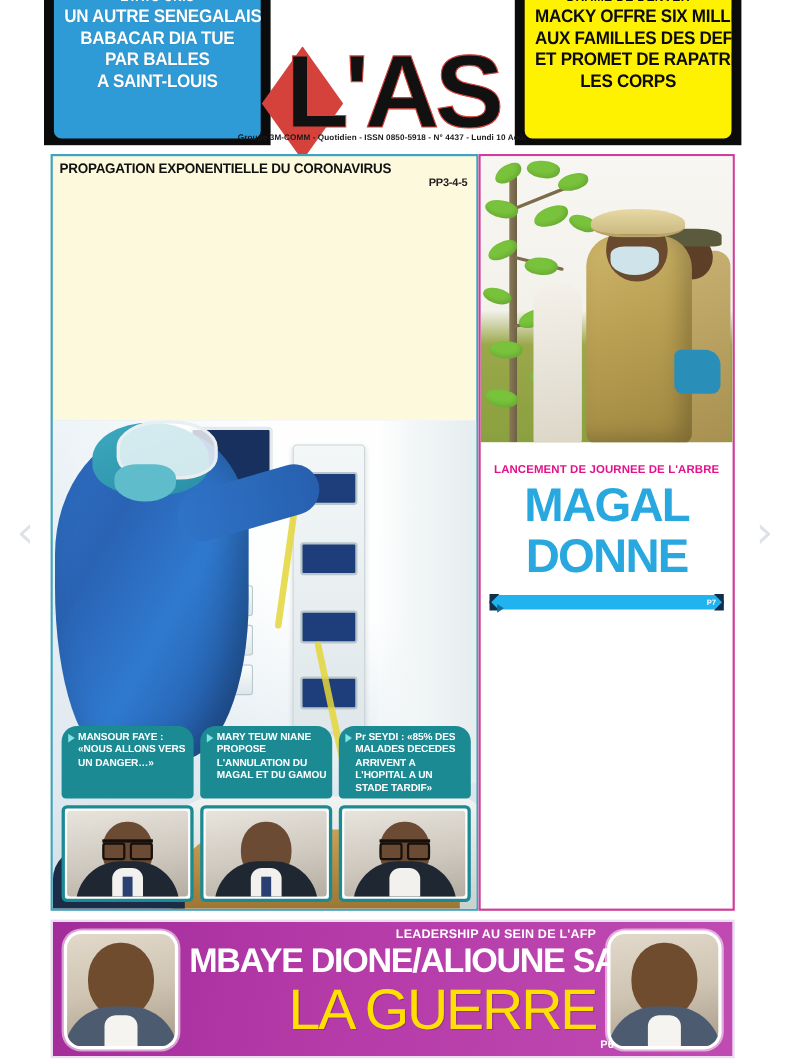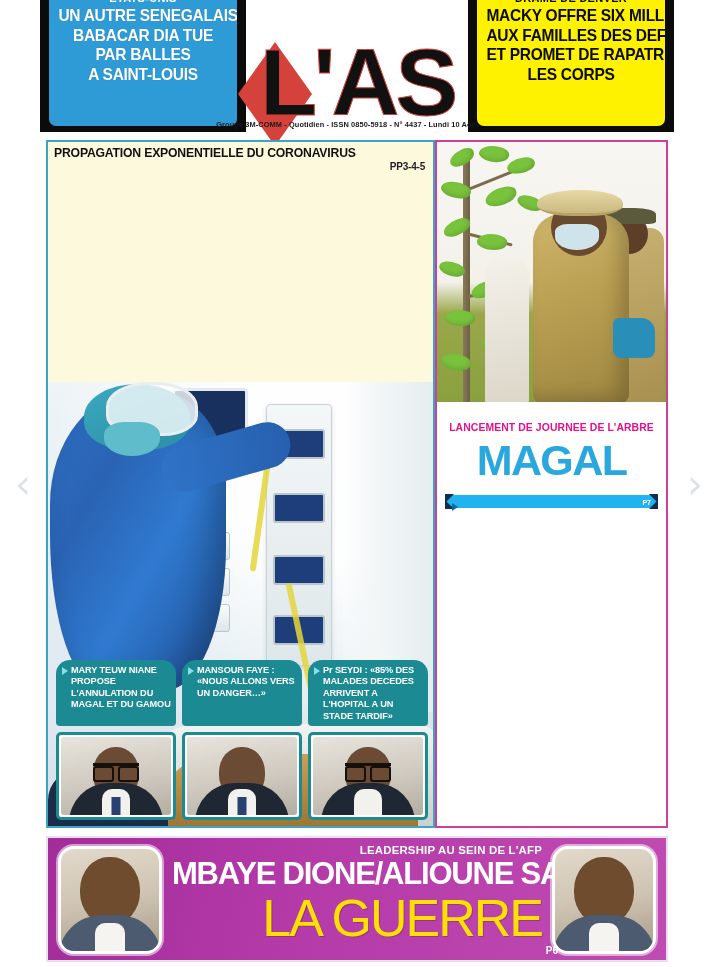--- a/index.html
+++ b/index.html
@@ -463,25 +463,25 @@
           <div class="bed"></div>
           <div class="patient">
             <div class="patient-head"></div>
           </div>
           <div class="drape"></div>
         </div>
 
         <div class="cap-row">
           <div class="cap-bubble">
             <span class="tri"></span>
-            <p>MARY TEUW NIANE PROPOSE L'ANNULATION DU MAGAL ET DU GAMOU</p>
+            <p>MANSOUR FAYE : «NOUS ALLONS VERS UN DANGER…»</p>
           </div>
           <div class="cap-bubble">
             <span class="tri"></span>
-            <p>MANSOUR FAYE : «NOUS ALLONS VERS UN DANGER…»</p>
+            <p>MARY TEUW NIANE PROPOSE L'ANNULATION DU MAGAL ET DU GAMOU</p>
           </div>
           <div class="cap-bubble">
             <span class="tri"></span>
             <p>Pr SEYDI : «85% DES MALADES DECEDES ARRIVENT A L'HOPITAL A UN STADE TARDIF»</p>
           </div>
         </div>
 
         <div class="portrait-row">
           <div class="portrait">
             <div class="ph">
@@ -538,20 +538,21 @@
           <div class="man-suit"></div>
           <div class="man-head"></div>
           <div class="man-mask"></div>
           <div class="man-hat"></div>
           <div class="can-blue"></div>
         </div>
 
         <div class="kicker-right">LANCEMENT DE JOURNEE DE L'ARBRE</div>
         <div class="head-right">
           <div class="r1">MAGAL</div>
+          <div class="r2">DONNE</div>
         </div>
 
         <div class="quote-box">
           <span class="qc qc-tl"></span>
           <span class="qc qc-tr"></span>
           <span class="qc qc-bl"></span>
           <span class="qc qc-br"></span>
           <span class="tri"></span>
           <span class="quote-ref">P7</span>
         </div>

